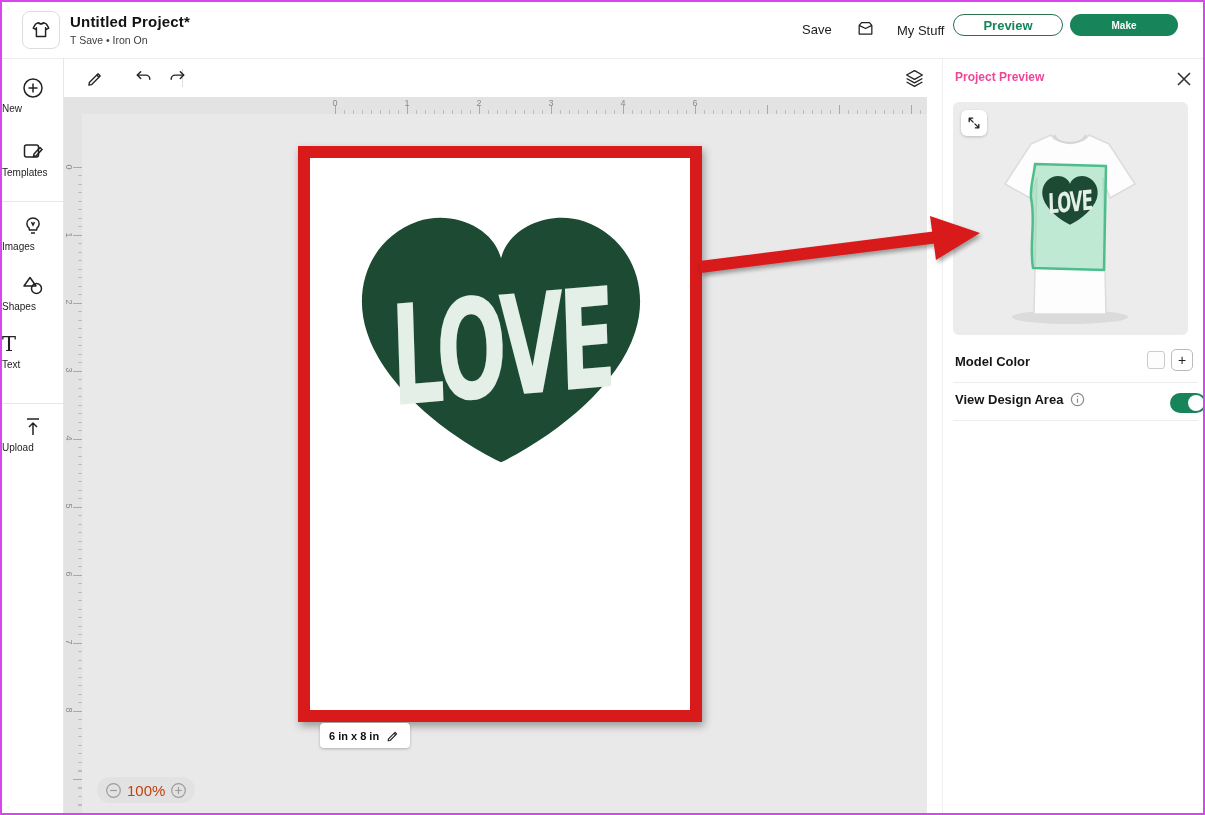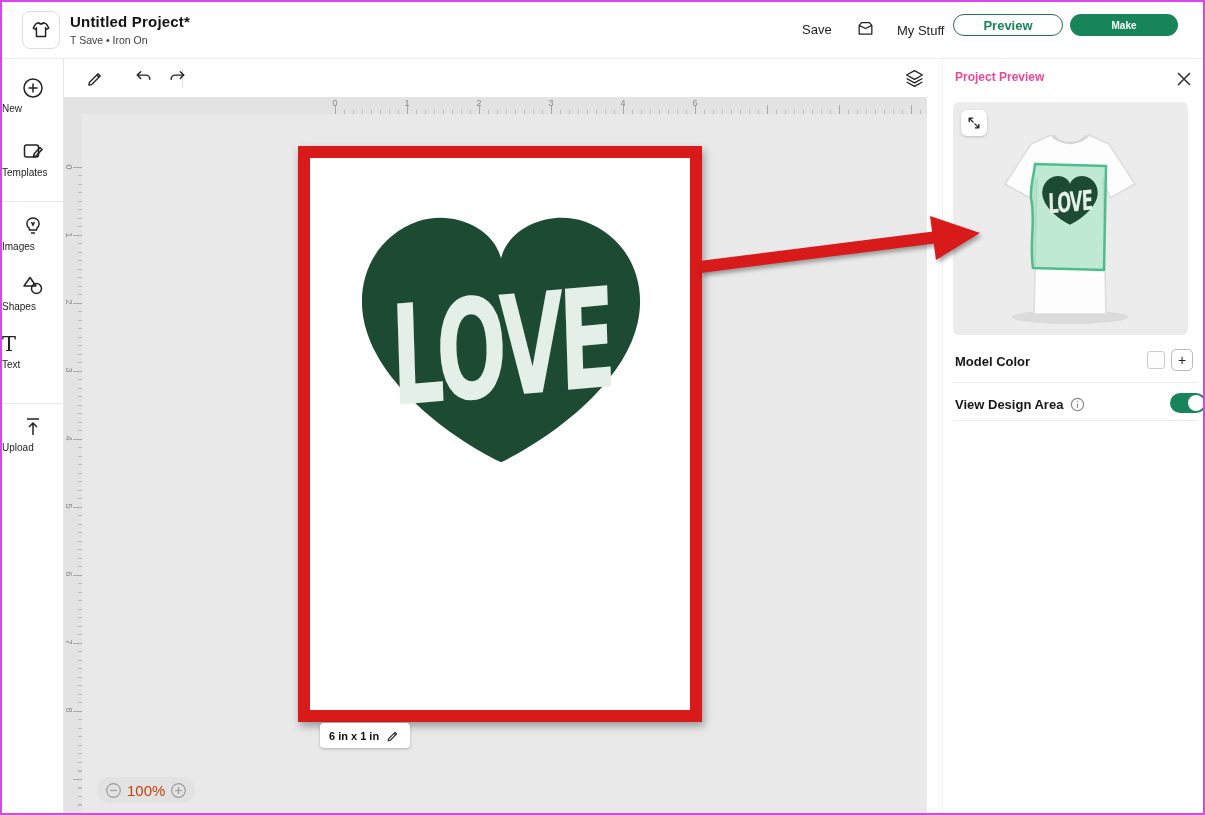--- a/index.html
+++ b/index.html
@@ -63,21 +63,21 @@
   .panel{position:absolute;left:940px;top:57px;width:265px;height:758px;background:#fff;border-left:1px solid #f0f0f0;z-index:20}
   .panel-title{position:absolute;left:12px;top:11px;font-size:12px;font-weight:bold;color:#ec4899}
   .panel-close{position:absolute;left:230px;top:9px;width:22px;height:22px;display:flex;align-items:center;justify-content:center;cursor:pointer;color:#333}
   .shirt-card{position:absolute;left:10px;top:43px;width:235px;height:233px;background:#ececec;border-radius:6px;overflow:hidden}
   .expand-btn{position:absolute;left:8px;top:8px;width:26px;height:26px;background:#fff;border-radius:6px;box-shadow:0 1px 3px rgba(0,0,0,.2);display:flex;align-items:center;justify-content:center;cursor:pointer;z-index:3}
   .row-label{font-size:13px;font-weight:bold;color:#161616}
   .model-color-row{position:absolute;left:12px;top:290px;width:241px;height:24px;display:flex;align-items:center}
   .swatch{position:absolute;left:192px;top:2px;width:18px;height:18px;background:#fdfdfd;border:1px solid #ccc;border-radius:3px;cursor:pointer}
   .add-color{position:absolute;left:216px;top:0px;width:22px;height:22px;border:1px solid #bbb;border-radius:5px;background:#fff;font-size:14px;color:#222;display:flex;align-items:center;justify-content:center;cursor:pointer}
   .panel-div{position:absolute;left:10px;width:245px;height:1px;background:#ececec}
-  .vda-row{position:absolute;left:12px;top:333px;width:241px;height:24px;display:flex;align-items:center;gap:7px}
+  .vda-row{position:absolute;left:12px;top:333px;width:241px;height:24px;display:flex;align-items:flex-start;gap:7px}
   .toggle{position:absolute;left:215px;top:1px;width:36px;height:20px;border-radius:10px;background:var(--brand-green);cursor:pointer}
   .toggle .knob{position:absolute;right:2px;top:2px;width:16px;height:16px;border-radius:50%;background:#fff}
   .info-ic{color:#8a8a8a}
   svg{display:block}
 </style>
 </head>
 <body>
 
 <div id="app">
 
@@ -248,21 +248,21 @@
     <div class="page">
       <div class="canvas-design">
         <svg width="312" height="272" viewBox="0 0 320 280">
             <use href="#loveHeart"></use>
           </svg>
       </div>
     </div>
   </div>
 
   <div class="size-chip">
-    <span>6 in x 1 in</span>
+    <span>6 in x 8 in</span>
     <span>
       <svg width="15" height="15" viewBox="0 0 24 24" fill="none" stroke="#222" stroke-width="1.8" stroke-linejoin="round">
         <path d="M4 17.5 L14.5 7 L17 9.5 L6.5 20 L3.5 20.5 Z"></path>
           <path d="M13 8.5 L15.5 11"></path>
       </svg>
     </span>
   </div>
 
   <div class="zoom-pill">
     <span class="zoom-btn">

